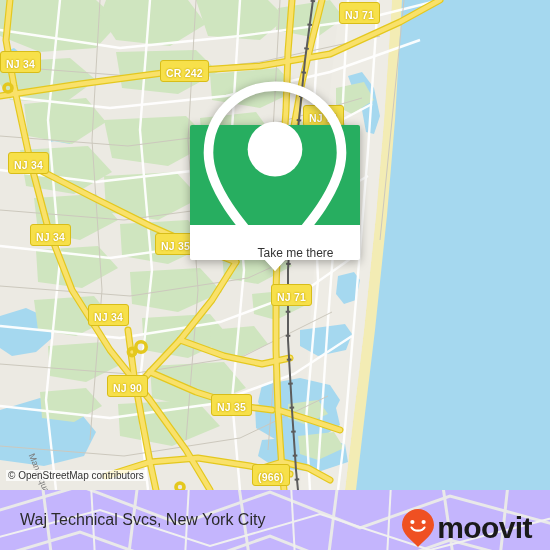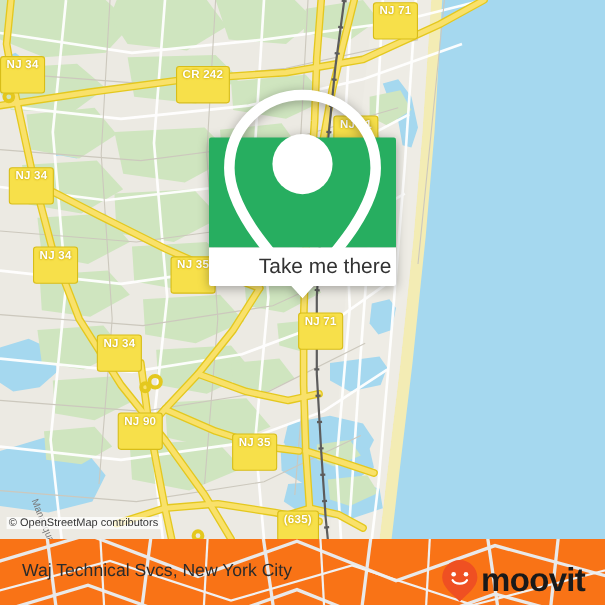--- a/index.html
+++ b/index.html
@@ -23,50 +23,50 @@
   
   .shield {
     position: absolute;
     background: #f7e04a;
     border: 1.6px solid #d8bd18;
     border-radius: 3px;
     color: #ffffff;
     font-size: 10.5px;
     font-weight: bold;
     line-height: 15px;
-    height: 34px;
+    height: 22px;
     padding: 0 5px;
     letter-spacing: 0.2px;
     white-space: nowrap;
     text-shadow: 0 0 2px #cdae0e, 0 0 2px #cdae0e;
     display: flex;
-    align-items: flex-start;
+    align-items: flex-end;
     justify-content: center;
   }
 
   
   .popup {
     position: absolute;
     left: 190px; top: 125px;
     width: 170px; height: 135px;
     filter: drop-shadow(0 2px 5px rgba(0,0,0,0.33));
   }
   .popup-green {
     width: 100%; height: 100px;
     background: #27ae60;
     border-radius: 2px 2px 0 0;
     display: flex; align-items: center; justify-content: center;
   }
   .popup-bar {
     width: 100%; height: 35px;
     background: #ffffff;
     border-radius: 0 0 2px 2px;
-    display: flex; align-items: center; justify-content: center;
+    display: flex; align-items: flex-end; justify-content: center;
     color: #333333;
-    font-size: 19px;
+    font-size: 12px;
     padding-left: 41px;
   }
   .popup-tail {
     position: absolute;
     left: 50%; bottom: -11px;
     margin-left: -11px;
     width: 0; height: 0;
     border-left: 11px solid transparent;
     border-right: 11px solid transparent;
     border-top: 12px solid #ffffff;
@@ -81,21 +81,21 @@
     background: rgba(255,255,255,0.75);
     padding: 0 2px;
     white-space: nowrap;
   }
 
   
   .footer {
     position: absolute;
     left: 0; top: 490px;
     width: 550px; height: 60px;
-    background: #f97316;
+    background: #c4b5fd;
     overflow: hidden;
   }
   .footer-watermark {
     position: absolute; left: 0; top: -14px;
     width: 550px; height: 90px;
     opacity: 1;
   }
   .footer-title {
     position: absolute;
     left: 20px; top: 0; height: 60px;
@@ -299,21 +299,21 @@
         <div class="shield" style="left: 88px; top: 304px;">
           <span>NJ 34</span>
         </div>
         <div class="shield" style="left: 107px; top: 375px;">
           <span>NJ 90</span>
         </div>
         <div class="shield" style="left: 211px; top: 394px;">
           <span>NJ 35</span>
         </div>
         <div class="shield" style="left: 252px; top: 464px;">
-          <span>(635)</span>
+          <span>(966)</span>
         </div>
       </div>
 
     <div id="label-layer">
         <div style="position: absolute; left: 36px; top: 452px; font-size: 9px; color: rgb(122, 122, 122); transform: rotate(68deg); transform-origin: left top; white-space: nowrap;">Manasquan</div>
       </div>
 
     <div class="popup">
       <div class="popup-green">
         <svg width="46" height="56" viewBox="0 0 46 56">

